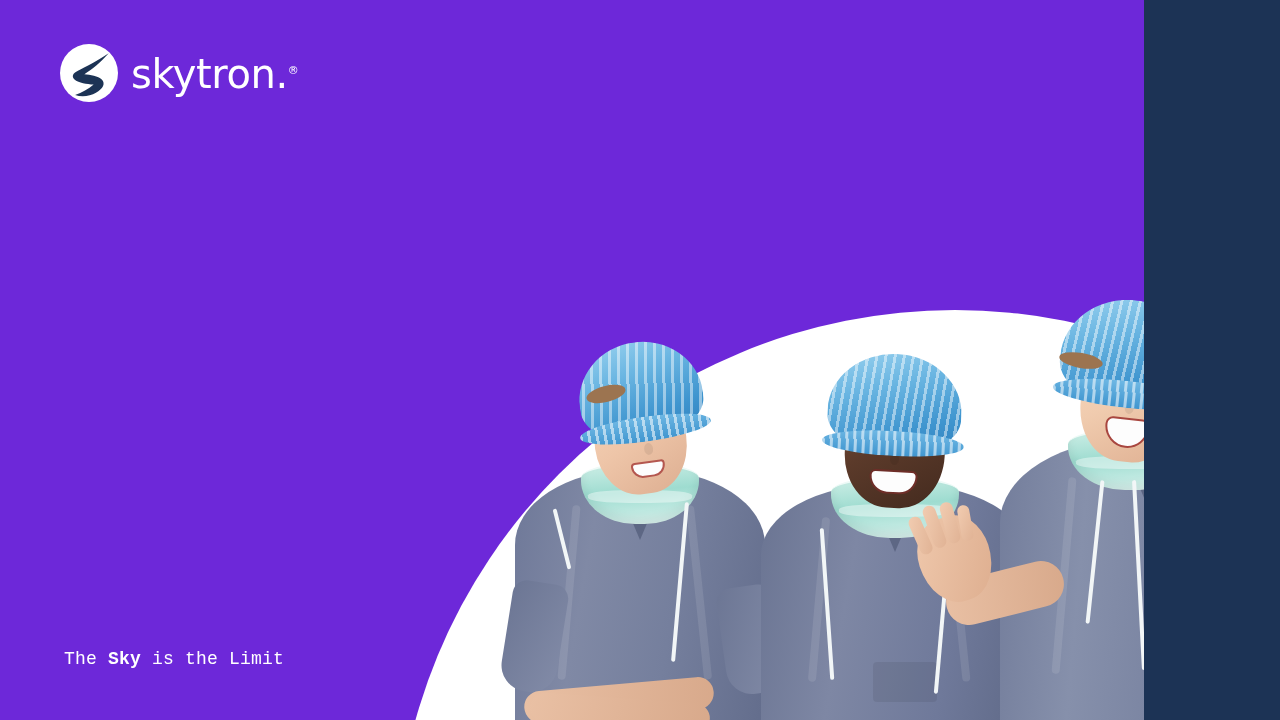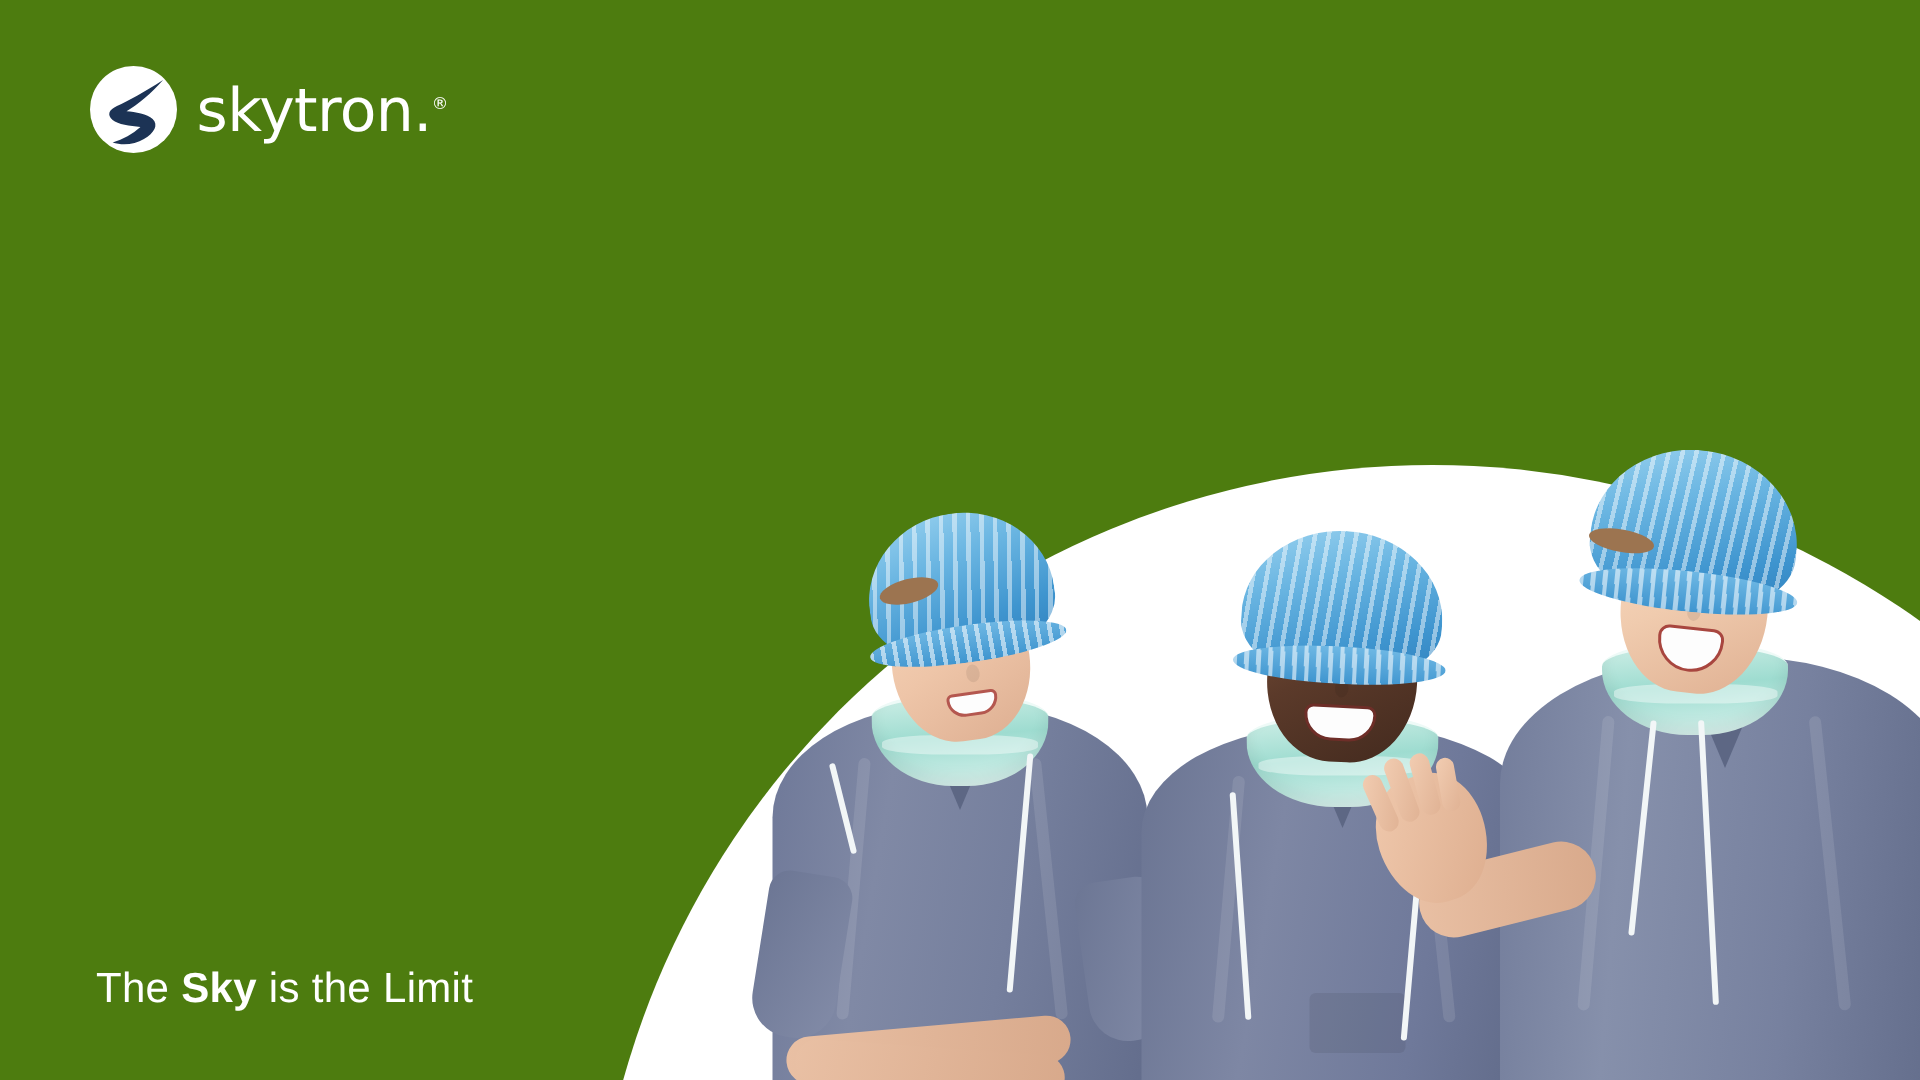--- a/index.html
+++ b/index.html
@@ -4,22 +4,22 @@
 <title>Skytron Banner</title>
 <style>
   * { margin:0; padding:0; box-sizing:border-box; }
   html,body { width:1280px; height:720px; overflow:hidden; }
   body {
     font-family:"Liberation Sans", sans-serif;
     background:#1c3355;
   }
   #stage {
     position:relative;
-    width:1280px; height:720px;
-    background:#4d7c0f;
+    width:1144px; height:720px;
+    background:#6d28d9;
     overflow:hidden;
   }
 
   
   .white-circle{
     position:absolute;
     left:395px; top:310px;
     width:1120px; height:1120px;
     border-radius:50%;
     background:#ffffff;
@@ -66,22 +66,22 @@
     transform:scaleX(0.935);
     transform-origin:left center;
     white-space:nowrap;
   }
 
   
   .tagline{
     position:absolute;
     left:64px; top:641px;
     color:#ffffff;
-    font-family:Liberation Sans, sans-serif;
-    font-size:28px;
+    font-family:Liberation Mono, monospace;
+    font-size:18px;
     font-weight:400;
     letter-spacing:0.2px;
     line-height:36px;
     white-space:nowrap;
   }
   .tagline b{ font-weight:700; }
 
   
   .photo-group{
     position:absolute;

